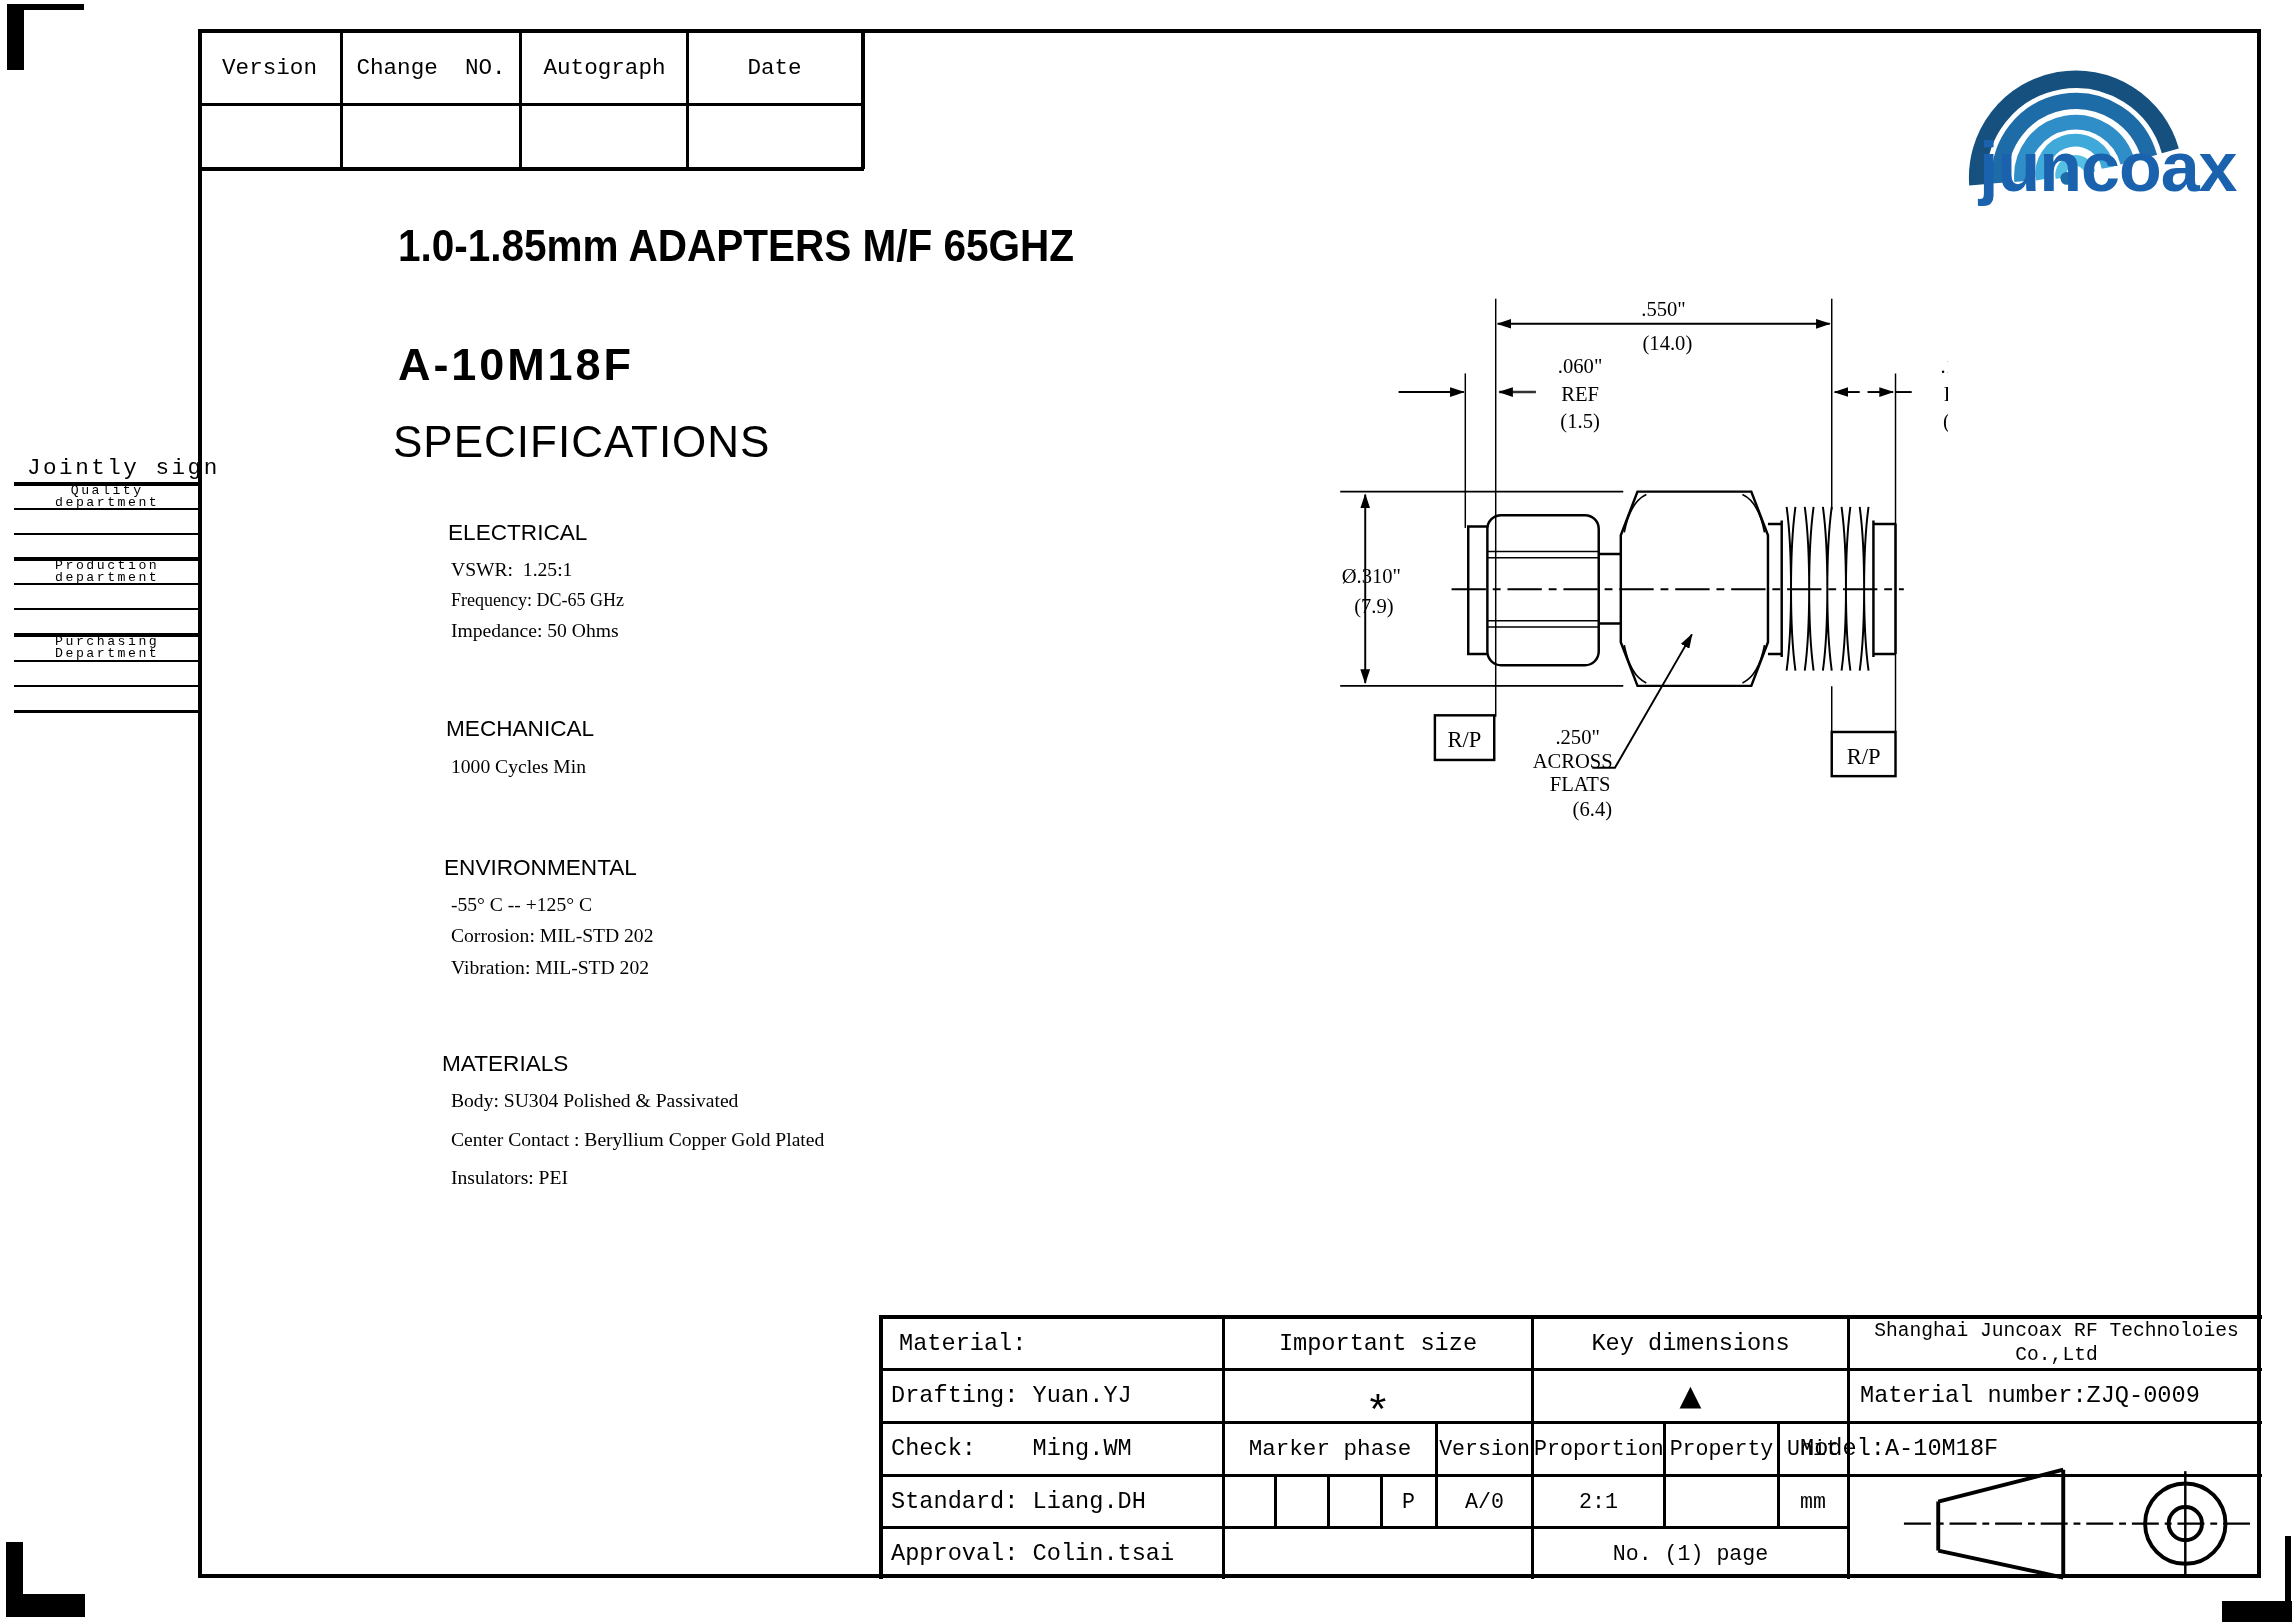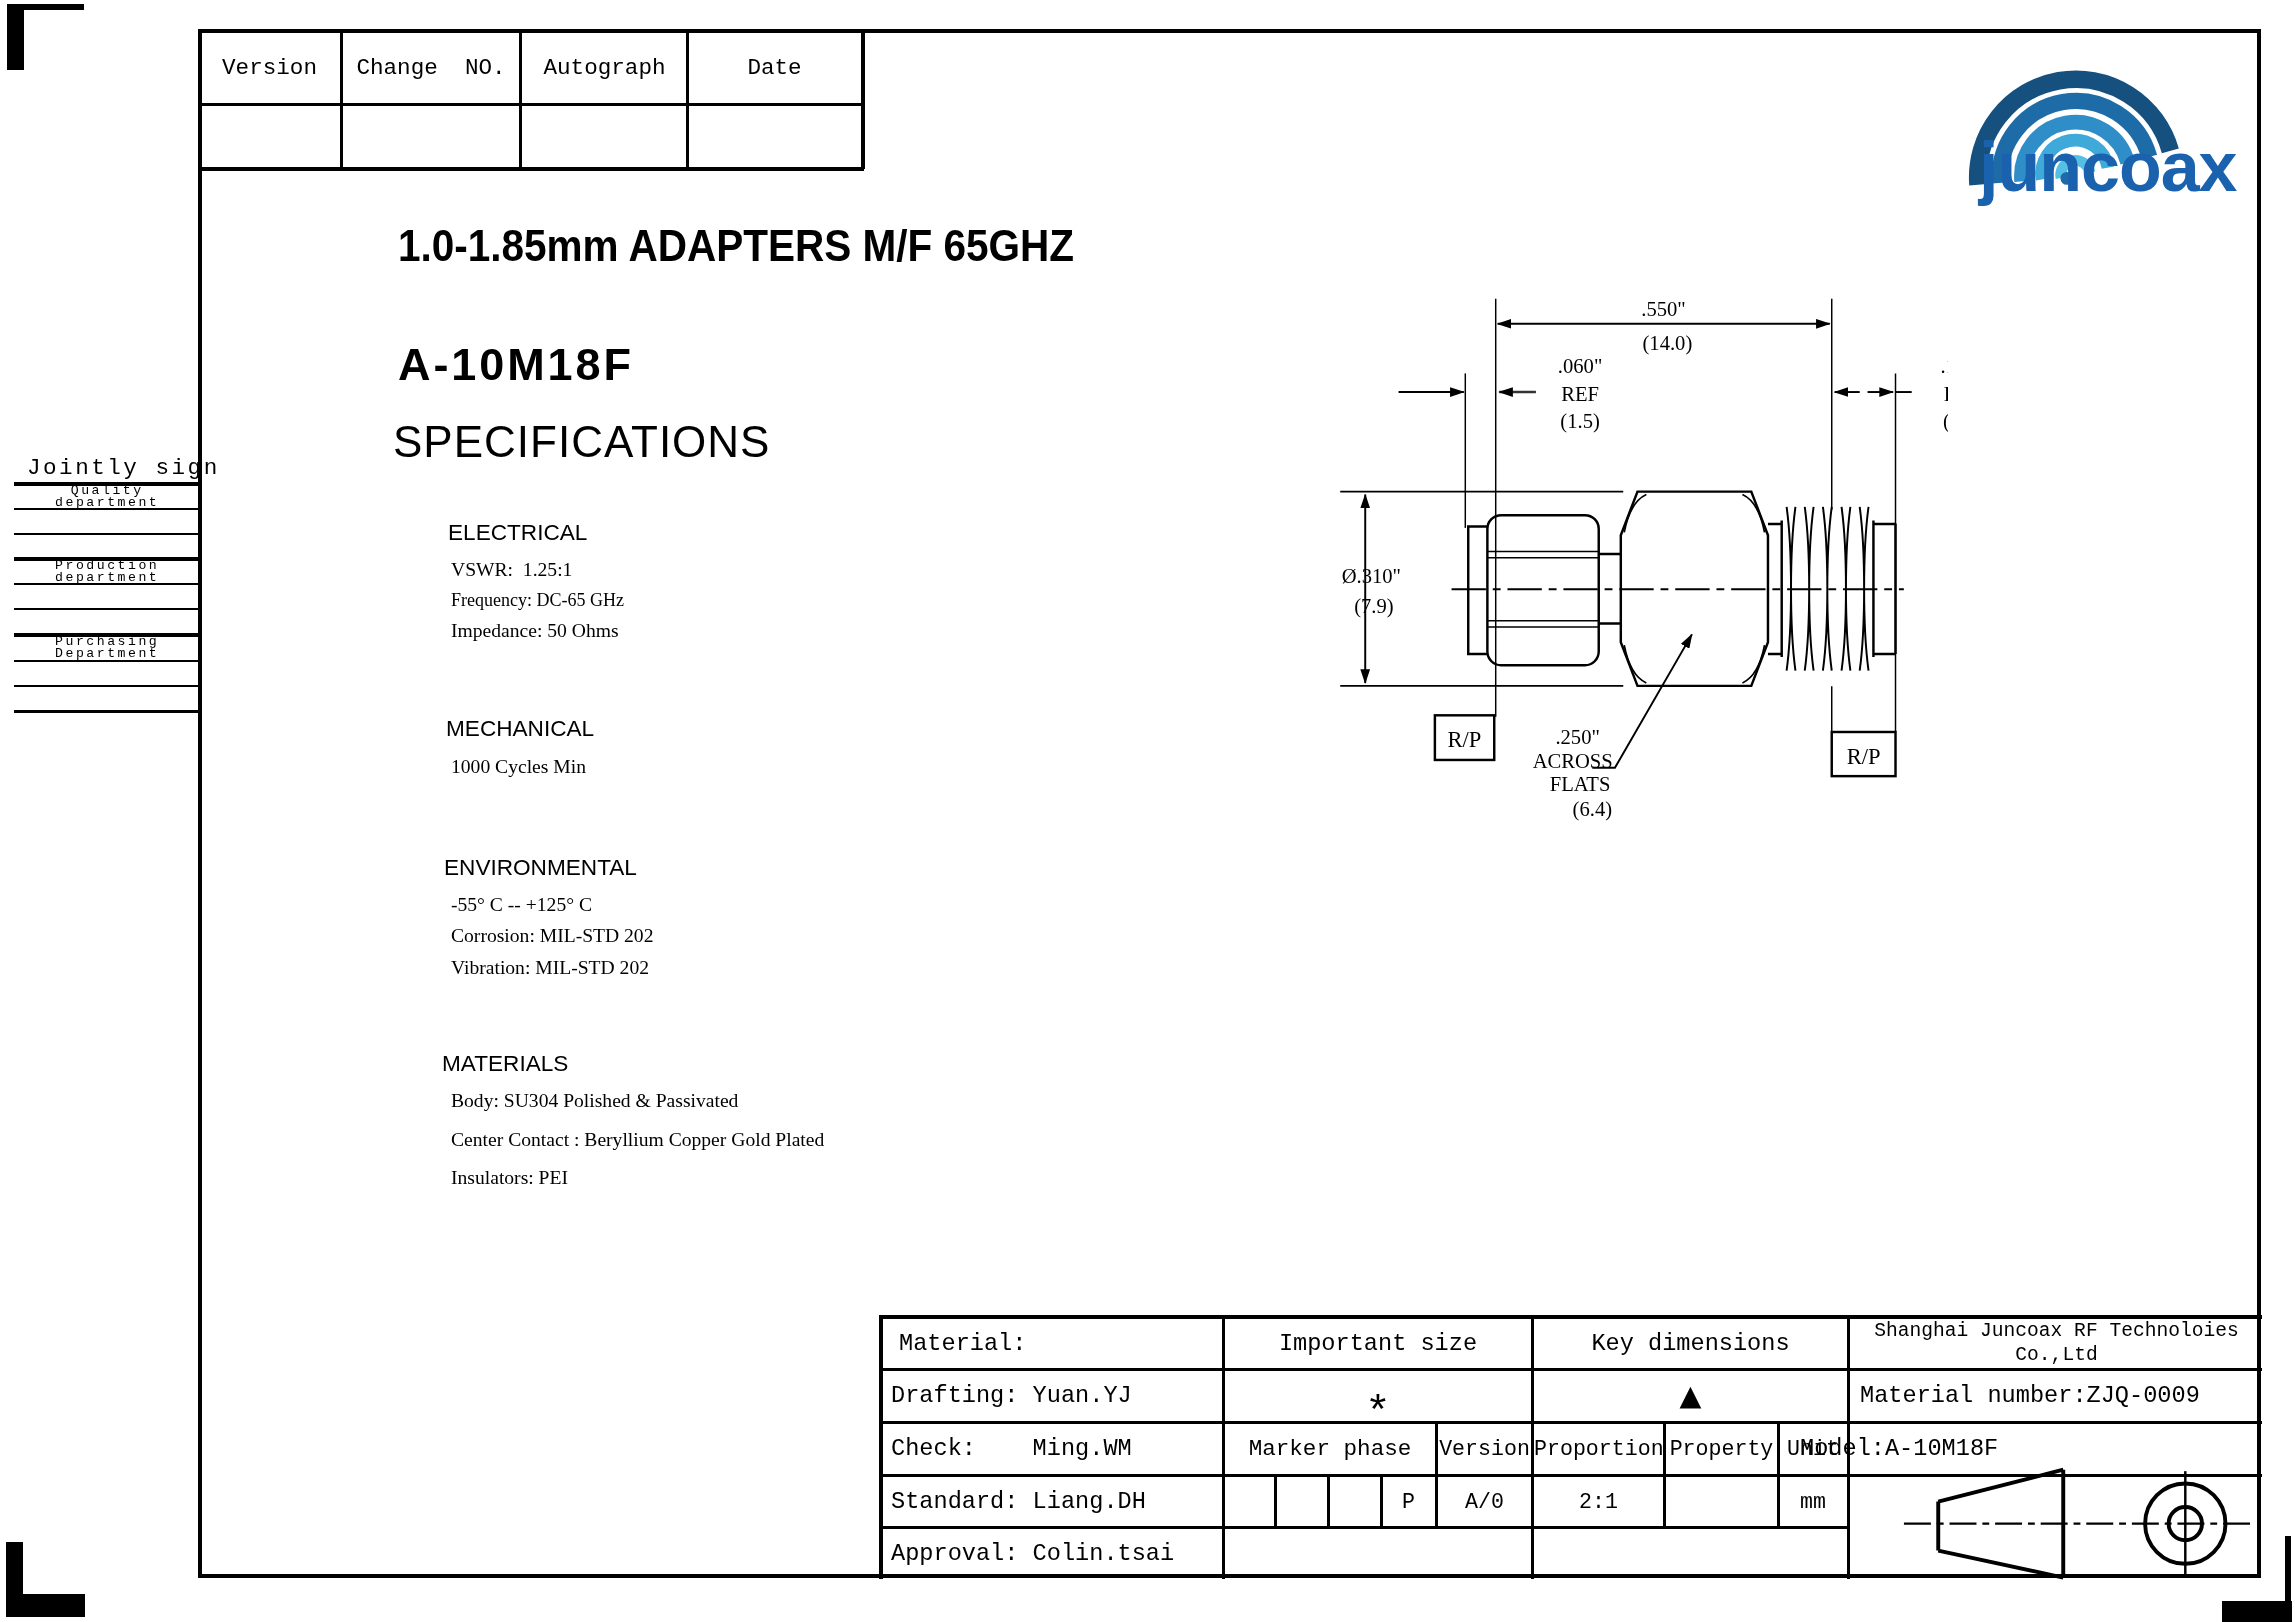--- a/index.html
+++ b/index.html
@@ -184,20 +184,21 @@
   <div class="txt mono ctr" style="left:1382px;top:1477px;width:53px;height:50px;line-height:50px;font-size:21.6px;">P</div>
   <div class="txt mono ctr" style="left:1438px;top:1477px;width:93px;height:50px;line-height:50px;font-size:21.6px;">A/0</div>
 
   <div class="txt mono ctr" style="left:1534px;top:1319px;width:313px;height:49px;line-height:49px;font-size:23.6px;">Key dimensions</div>
   <div class="txt ctr" style="left:1534px;top:1371px;width:313px;height:50px;line-height:50px;font-size:28.5px;font-family:'DejaVu Sans',sans-serif;">▲</div>
   <div class="txt mono ctr" style="left:1534px;top:1424px;width:129px;height:50px;line-height:50px;font-size:21.6px;">Proportion</div>
   <div class="txt mono ctr" style="left:1666px;top:1424px;width:111px;height:50px;line-height:50px;font-size:21.6px;">Property</div>
   <div class="txt mono ctr" style="left:1779px;top:1424px;width:68px;height:50px;line-height:50px;font-size:21.6px;">Unit</div>
   <div class="txt mono ctr" style="left:1534px;top:1477px;width:129px;height:50px;line-height:50px;font-size:21.6px;">2:1</div>
   <div class="txt mono ctr" style="left:1779px;top:1477px;width:68px;height:50px;line-height:50px;font-size:21.6px;">mm</div>
+  <div class="txt mono ctr" style="left:1534px;top:1529px;width:313px;height:50px;line-height:50px;font-size:21.6px;">No. (1) page</div>
 
   <div class="txt mono ctr preline" style="left:1851px;top:1319px;width:411px;font-size:19.6px;line-height:24px;">Shanghai Juncoax RF Technoloies
 Co.,Ltd</div>
   <div class="txt mono" style="left:1860px;top:1371px;height:50px;line-height:50px;font-size:23.6px;">Material number:ZJQ-0009</div>
   <div class="txt mono" style="left:1800px;top:1424px;height:50px;line-height:50px;font-size:23.6px;">Model:A-10M18F</div>
 
   <svg style="position:absolute;left:1889px;top:1455px;" width="373" height="125" viewBox="0 0 760 255">
     <path d="M100,95 V195 M355,30 V250 M100,95 L355,30 M100,195 L355,250" stroke="#000" stroke-width="8" fill="none"></path>
     <line x1="30" y1="140" x2="740" y2="140" stroke="#000" stroke-width="5" stroke-dasharray="55 12 14 12"></line>
     <circle cx="604" cy="140" r="82" stroke="#000" stroke-width="8" fill="none"></circle>

